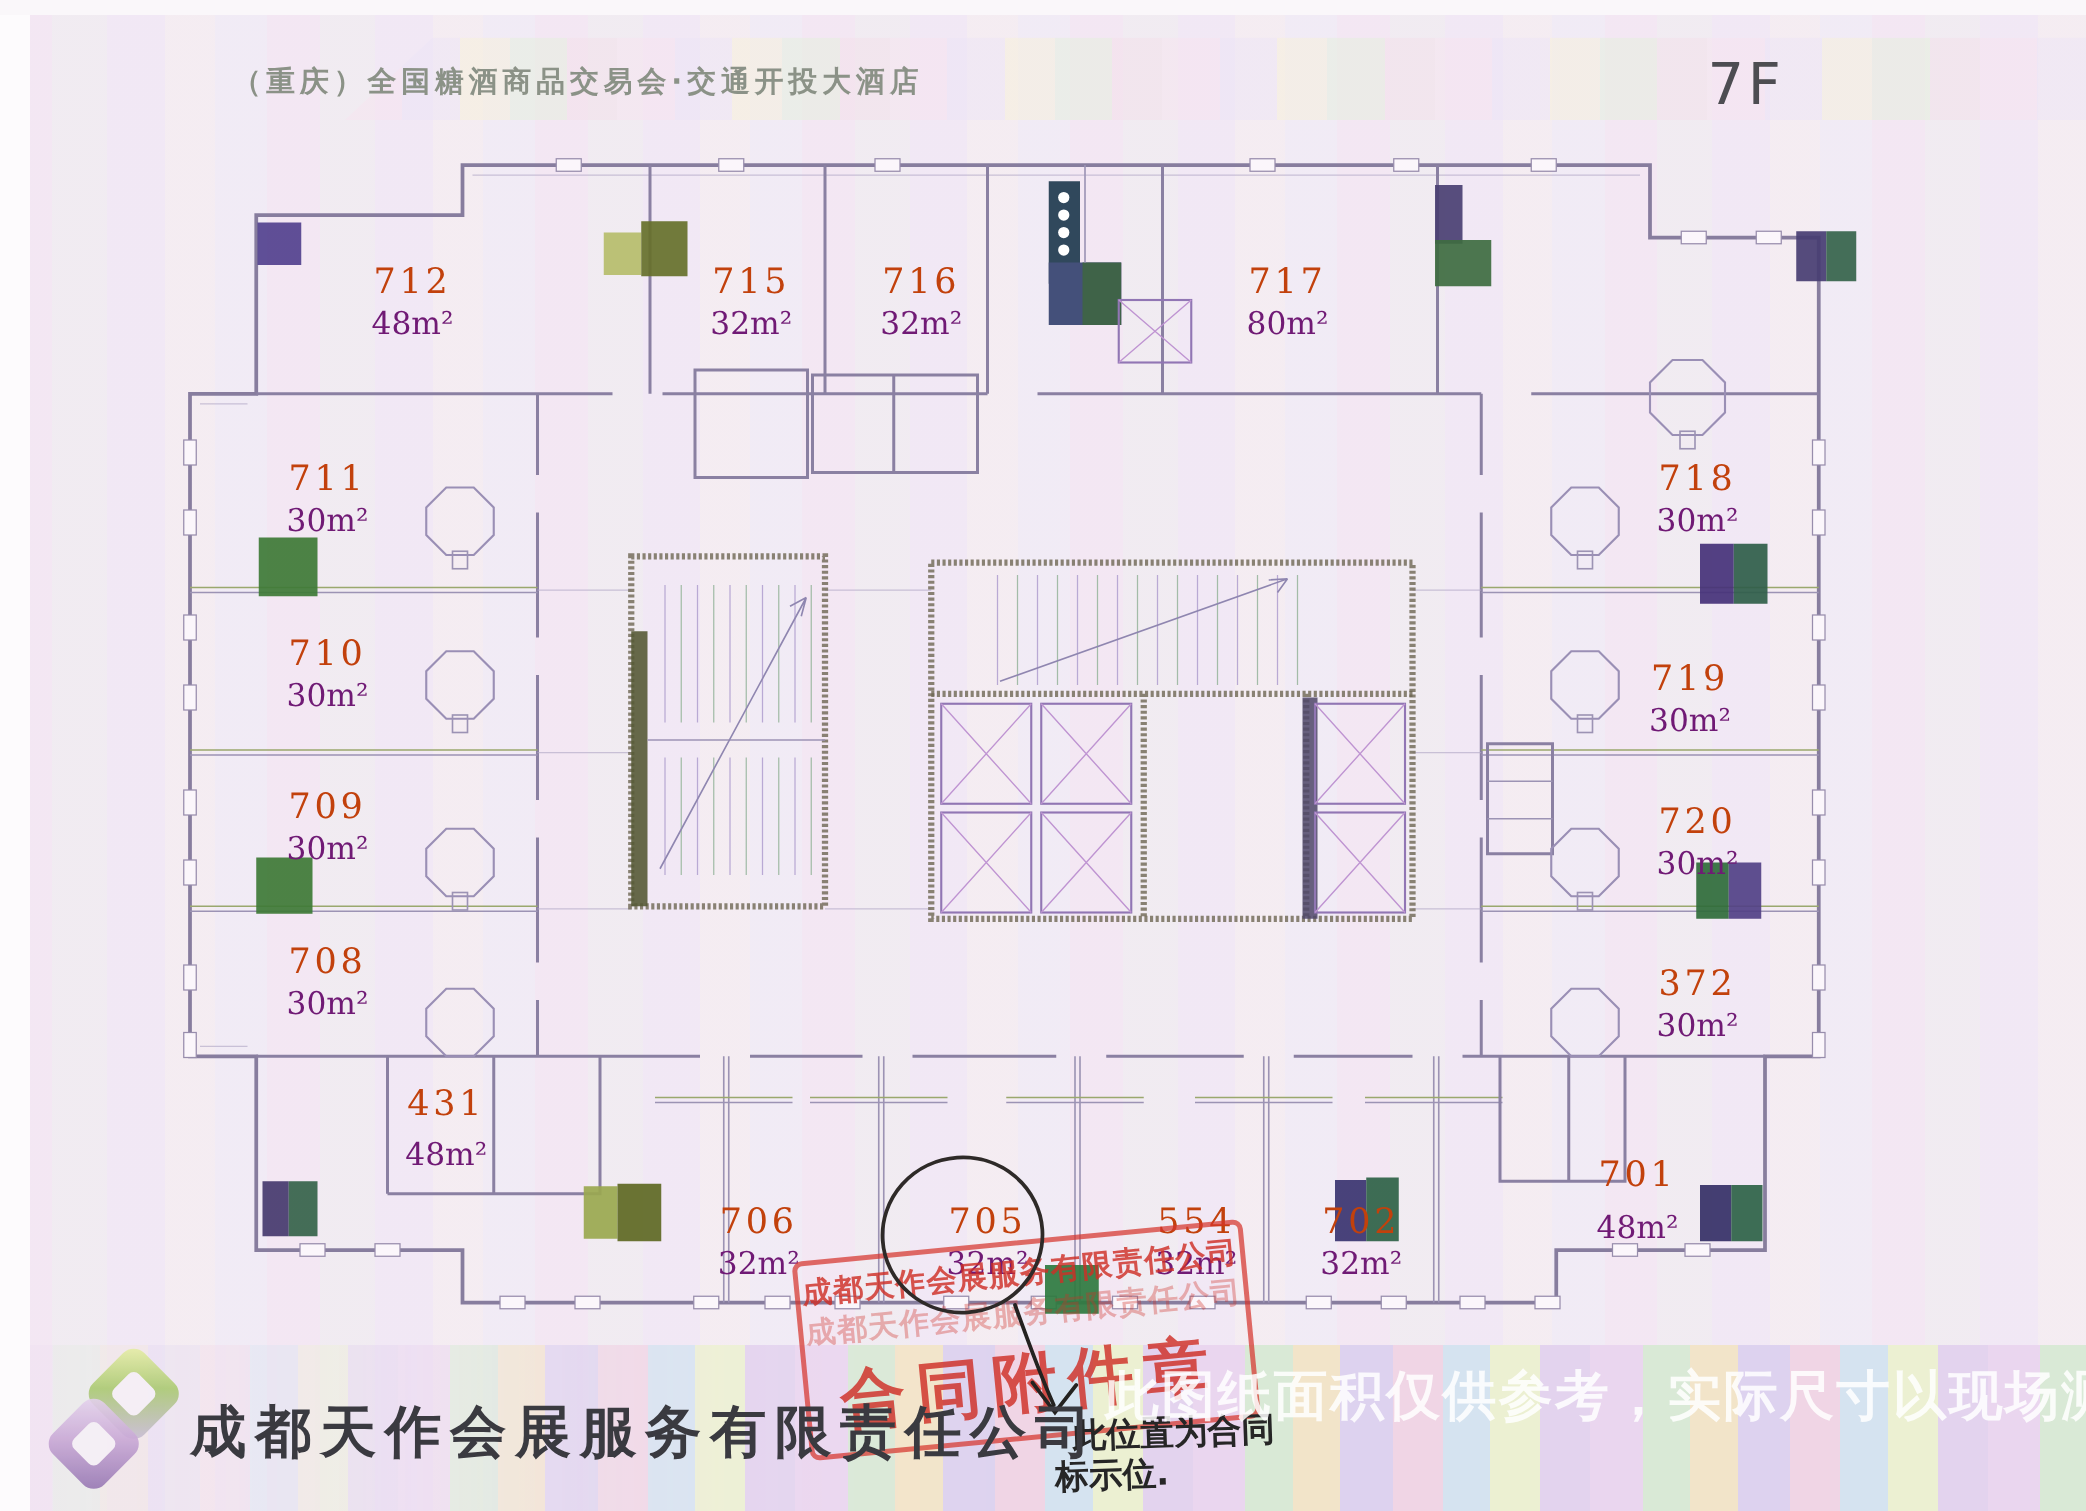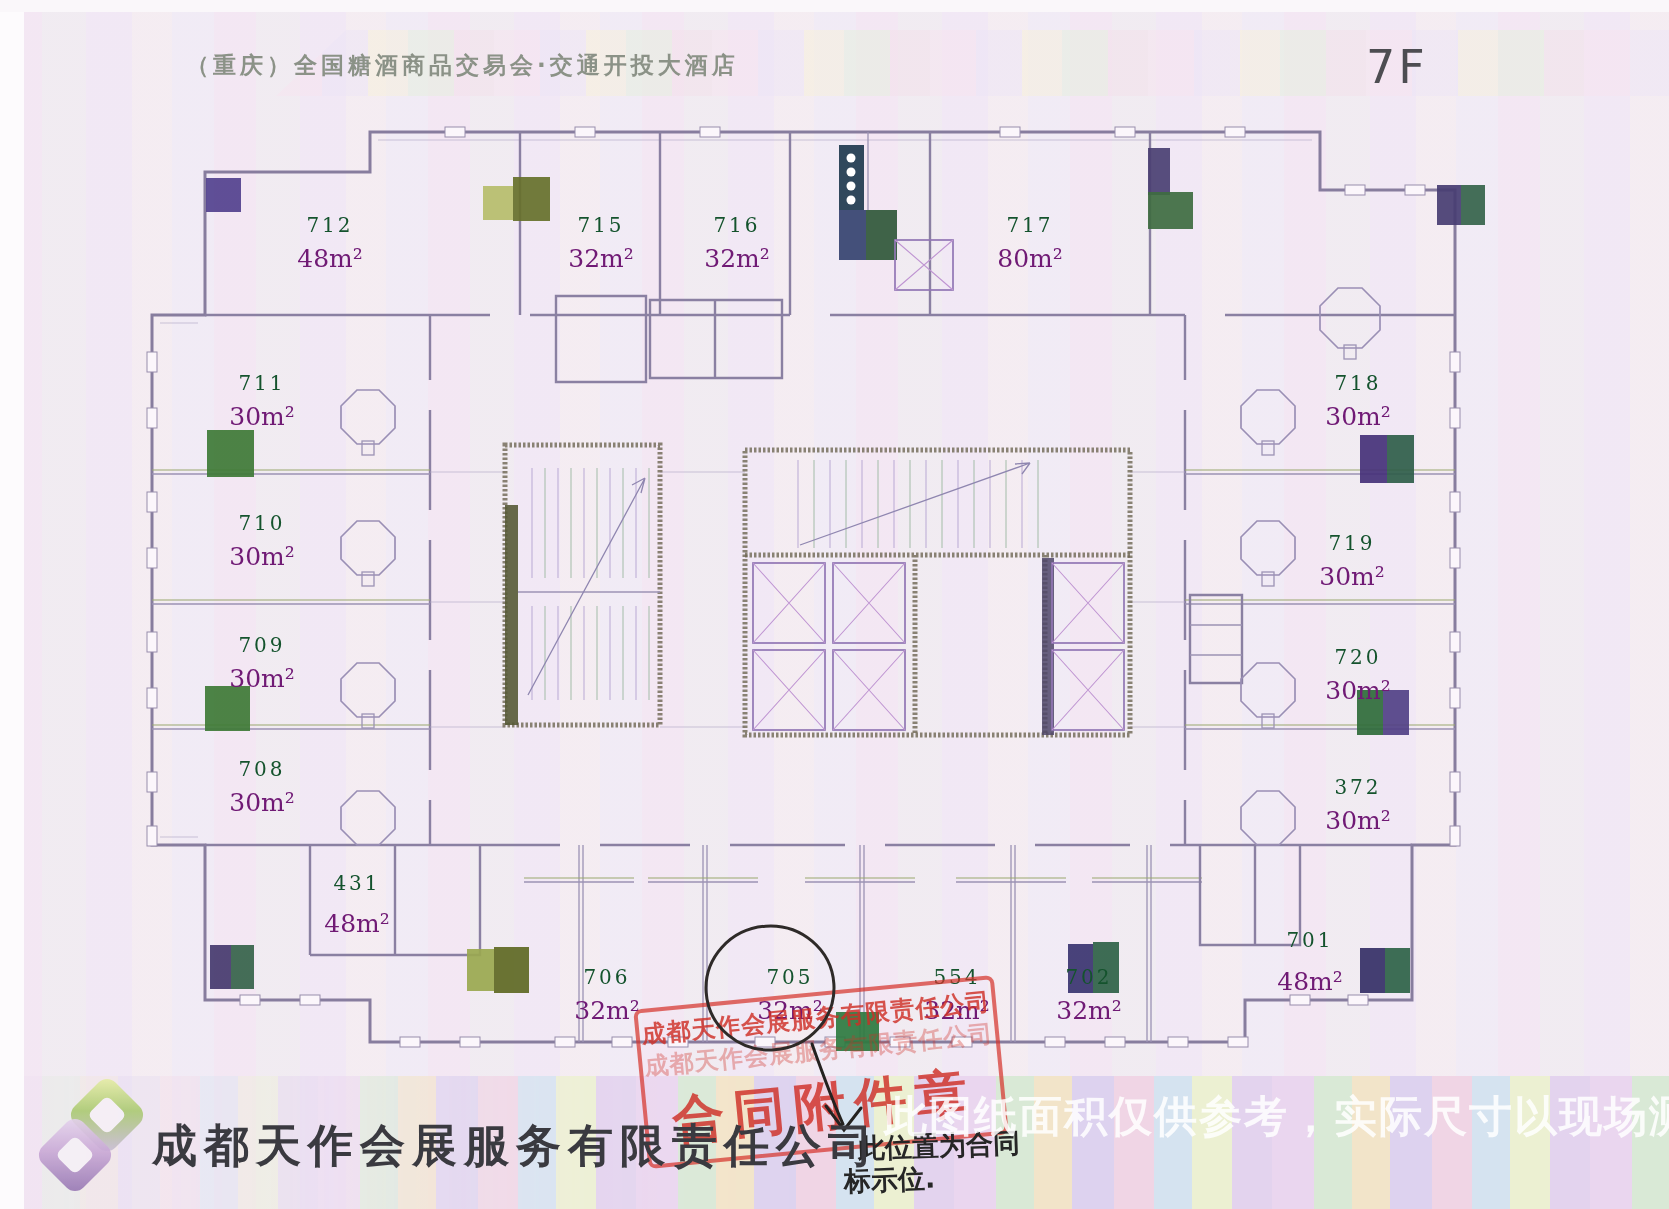--- a/index.html
+++ b/index.html
@@ -31,22 +31,22 @@
   .tread2{stroke:#a3bca8;stroke-width:1;fill:none;}
   .elev{stroke:#9176b4;stroke-width:1.7;fill:none;}
   .elx{stroke:#bf94d2;stroke-width:1.1;fill:none;}
   .oct{stroke:#9a8fb5;stroke-width:1.7;fill:none;}
   .tick{stroke:#988dac;stroke-width:1;fill:#fbf6fb;}
   .mk{opacity:.92;}
   .diag{stroke:#8f86b0;stroke-width:1.3;fill:none;}
 
   
   .rl{position:absolute;transform:translateX(-50%);text-align:center;z-index:3;}
-  .rl .num{display:block;font-family:"DejaVu Serif","Liberation Serif",serif;font-size:20px;
-    color:#14532d;letter-spacing:3px;line-height:30px;}
+  .rl .num{display:block;font-family:"DejaVu Serif","Liberation Serif",serif;font-size:28px;
+    color:#c2410c;letter-spacing:3px;line-height:30px;}
   .rl .area{display:block;font-family:"DejaVu Serif","Liberation Serif",serif;font-size:25px;
     color:#701a75;margin-top:6px;line-height:26px;}
   .rl-712{left:330px;top:210px}.rl-715{left:601px;top:210px}.rl-716{left:737px;top:210px}
   .rl-717{left:1030px;top:210px}
   .rl-711{left:262px;top:368px}.rl-710{left:262px;top:508px}.rl-709{left:262px;top:630px}
   .rl-708{left:262px;top:754px}
   .rl-718{left:1358px;top:368px}.rl-719{left:1352px;top:528px}.rl-720{left:1358px;top:642px}
   .rl-721{left:1358px;top:772px}
   .rl-707{left:357px;top:868px}.rl-707 .area{margin-top:13px}
   .rl-706{left:607px;top:962px}.rl-705{left:790px;top:962px}.rl-703{left:957px;top:962px}

